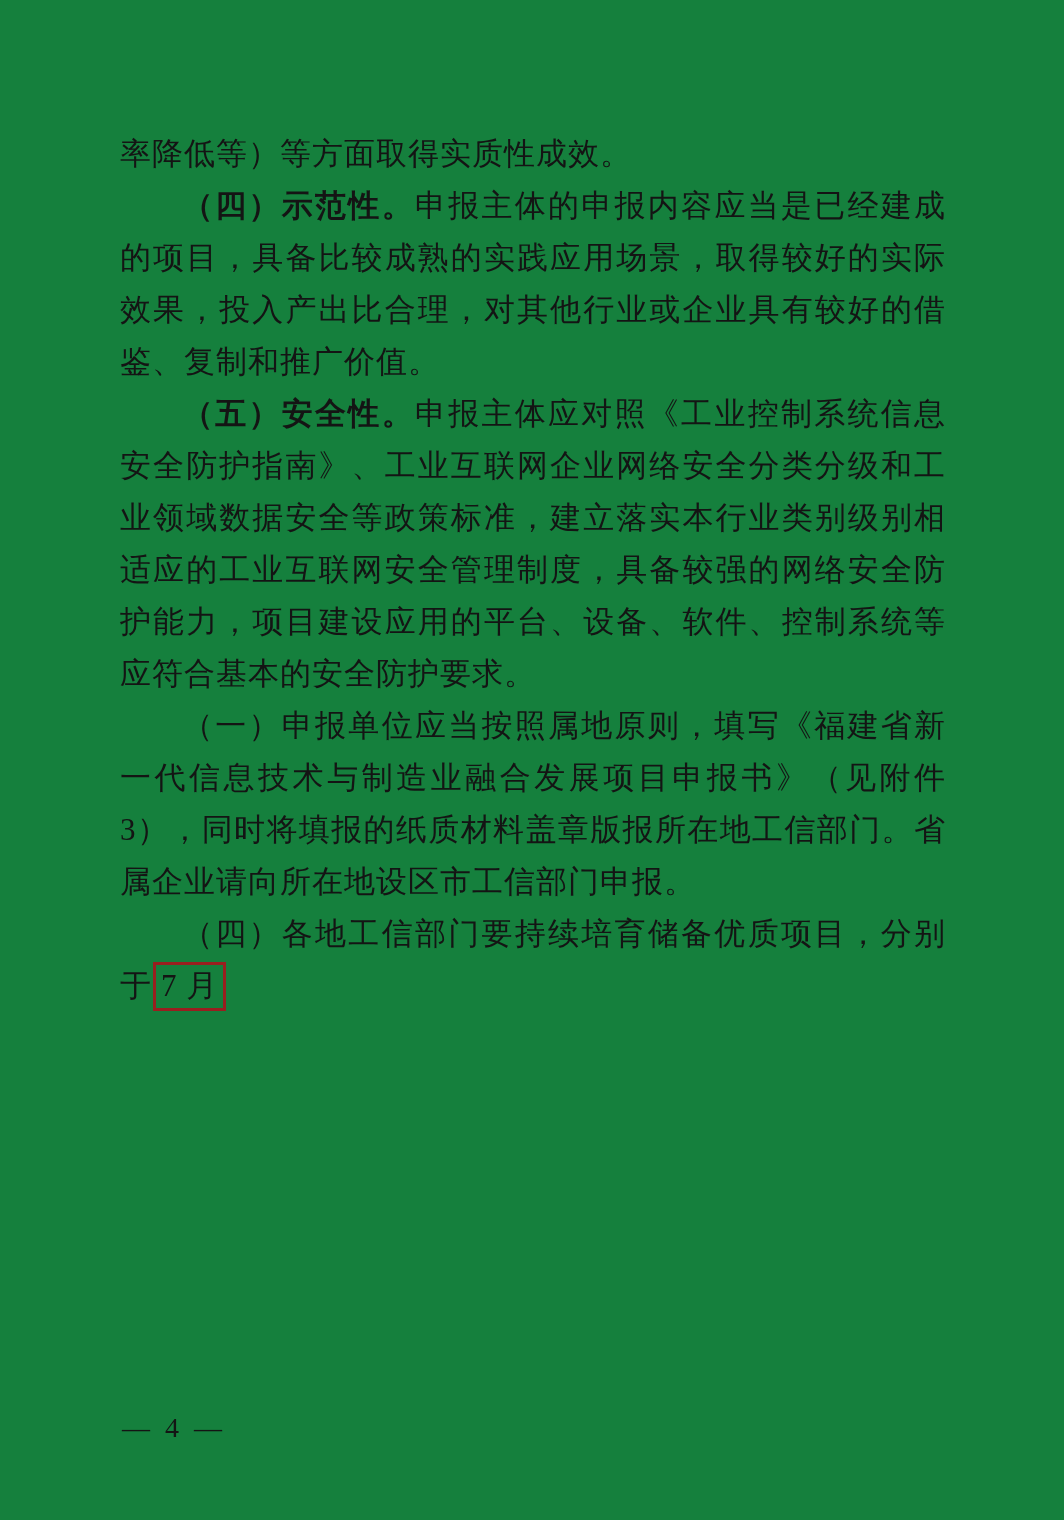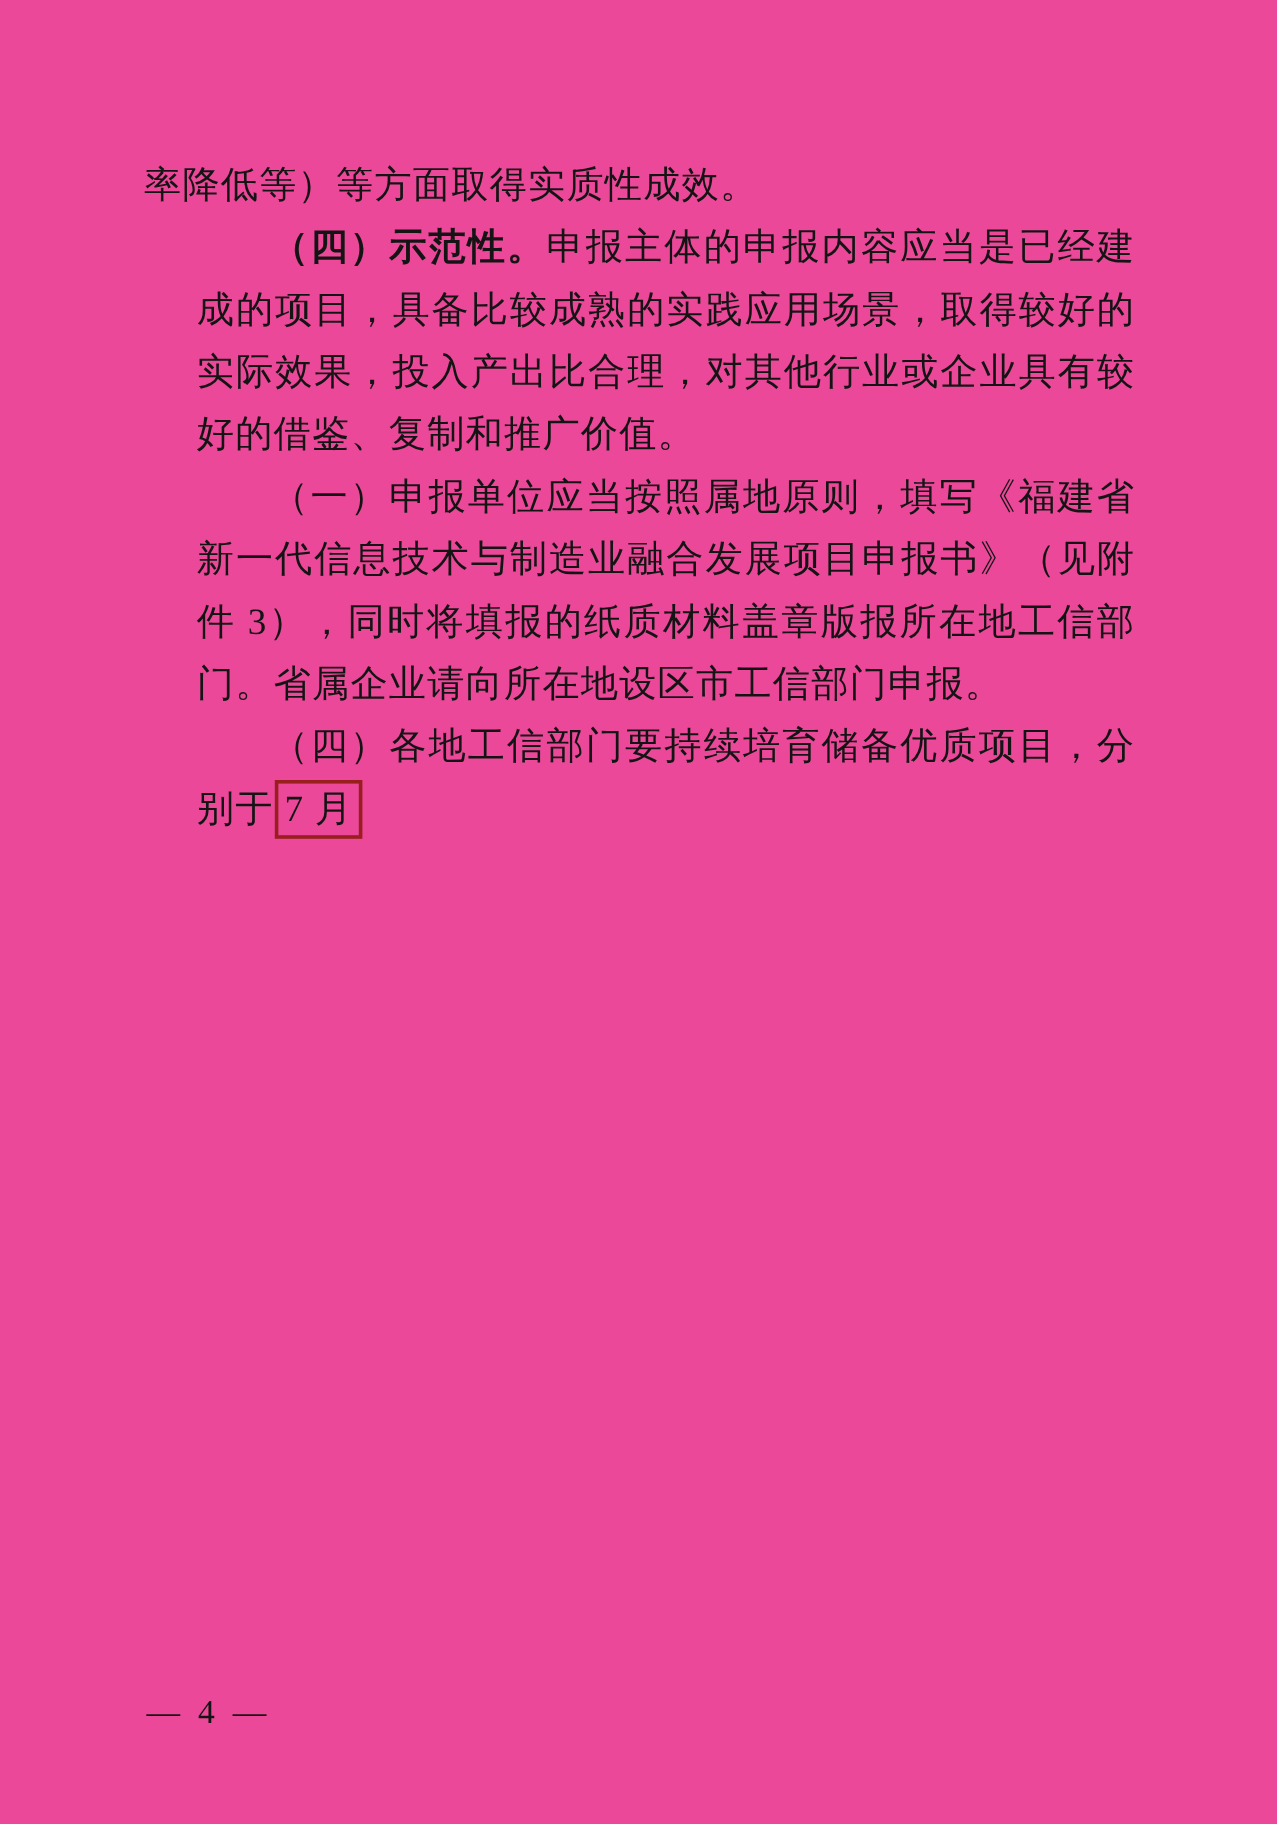--- a/index.html
+++ b/index.html
@@ -5,41 +5,41 @@
   html, body {
     margin: 0;
     padding: 0;
     background: #e8e8e8;
   }
   .page {
     position: relative;
     width: 1064px;
     height: 1520px;
     margin: 0 auto;
-    background: #ec4899;
+    background: #15803d;
     overflow: hidden;
     font-family: "Liberation Serif", "DejaVu Serif", serif;
     color: #141414;
   }
   .content {
     position: absolute;
     left: 120px;
     top: 128px;
     width: 826px;
   }
   .para {
     margin: 0;
     font-size: 31px;
     line-height: 52px;
     text-align: justify;
     text-justify: inter-ideograph;
     letter-spacing: 1px;
     word-break: break-all;
   }
-  .indent { text-indent: 2em; margin-left: 44px; }
+  .indent { text-indent: 2em; }
   .lead { font-weight: bold; }
   .heading {
     margin: 0;
     font-size: 31px;
     line-height: 52px;
     font-weight: bold;
     text-indent: 2em;
     letter-spacing: 1px;
   }
   .redbox {
@@ -62,20 +62,21 @@
 </head>
 <body>
 
 <div class="page">
   <div class="content">
 
     <p class="para">率降低等）等方面取得实质性成效。</p>
 
     <p class="para indent"><span class="lead">（四）示范性。</span><span>申报主体的申报内容应当是已经建成的项目，具备比较成熟的实践应用场景，取得较好的实际效果，投入产出比合理，对其他行业或企业具有较好的借鉴、复制和推广价值。</span></p>
 
+    <p class="para indent"><span class="lead">（五）安全性。</span><span>申报主体应对照《工业控制系统信息安全防护指南》、工业互联网企业网络安全分类分级和工业领域数据安全等政策标准，建立落实本行业类别级别相适应的工业互联网安全管理制度，具备较强的网络安全防护能力，项目建设应用的平台、设备、软件、控制系统等应符合基本的安全防护要求。</span></p>
 
 
     <p class="para indent">（一）申报单位应当按照属地原则，填写《福建省新一代信息技术与制造业融合发展项目申报书》（见附件 3），同时将填报的纸质材料盖章版报所在地工信部门。省属企业请向所在地设区市工信部门申报。</p>
 
 
 
     <p class="para indent"><span>（四）各地工信部门要持续培育储备优质项目，分别于</span><span class="redbox">7 月</span></p>
 
   </div>
 

